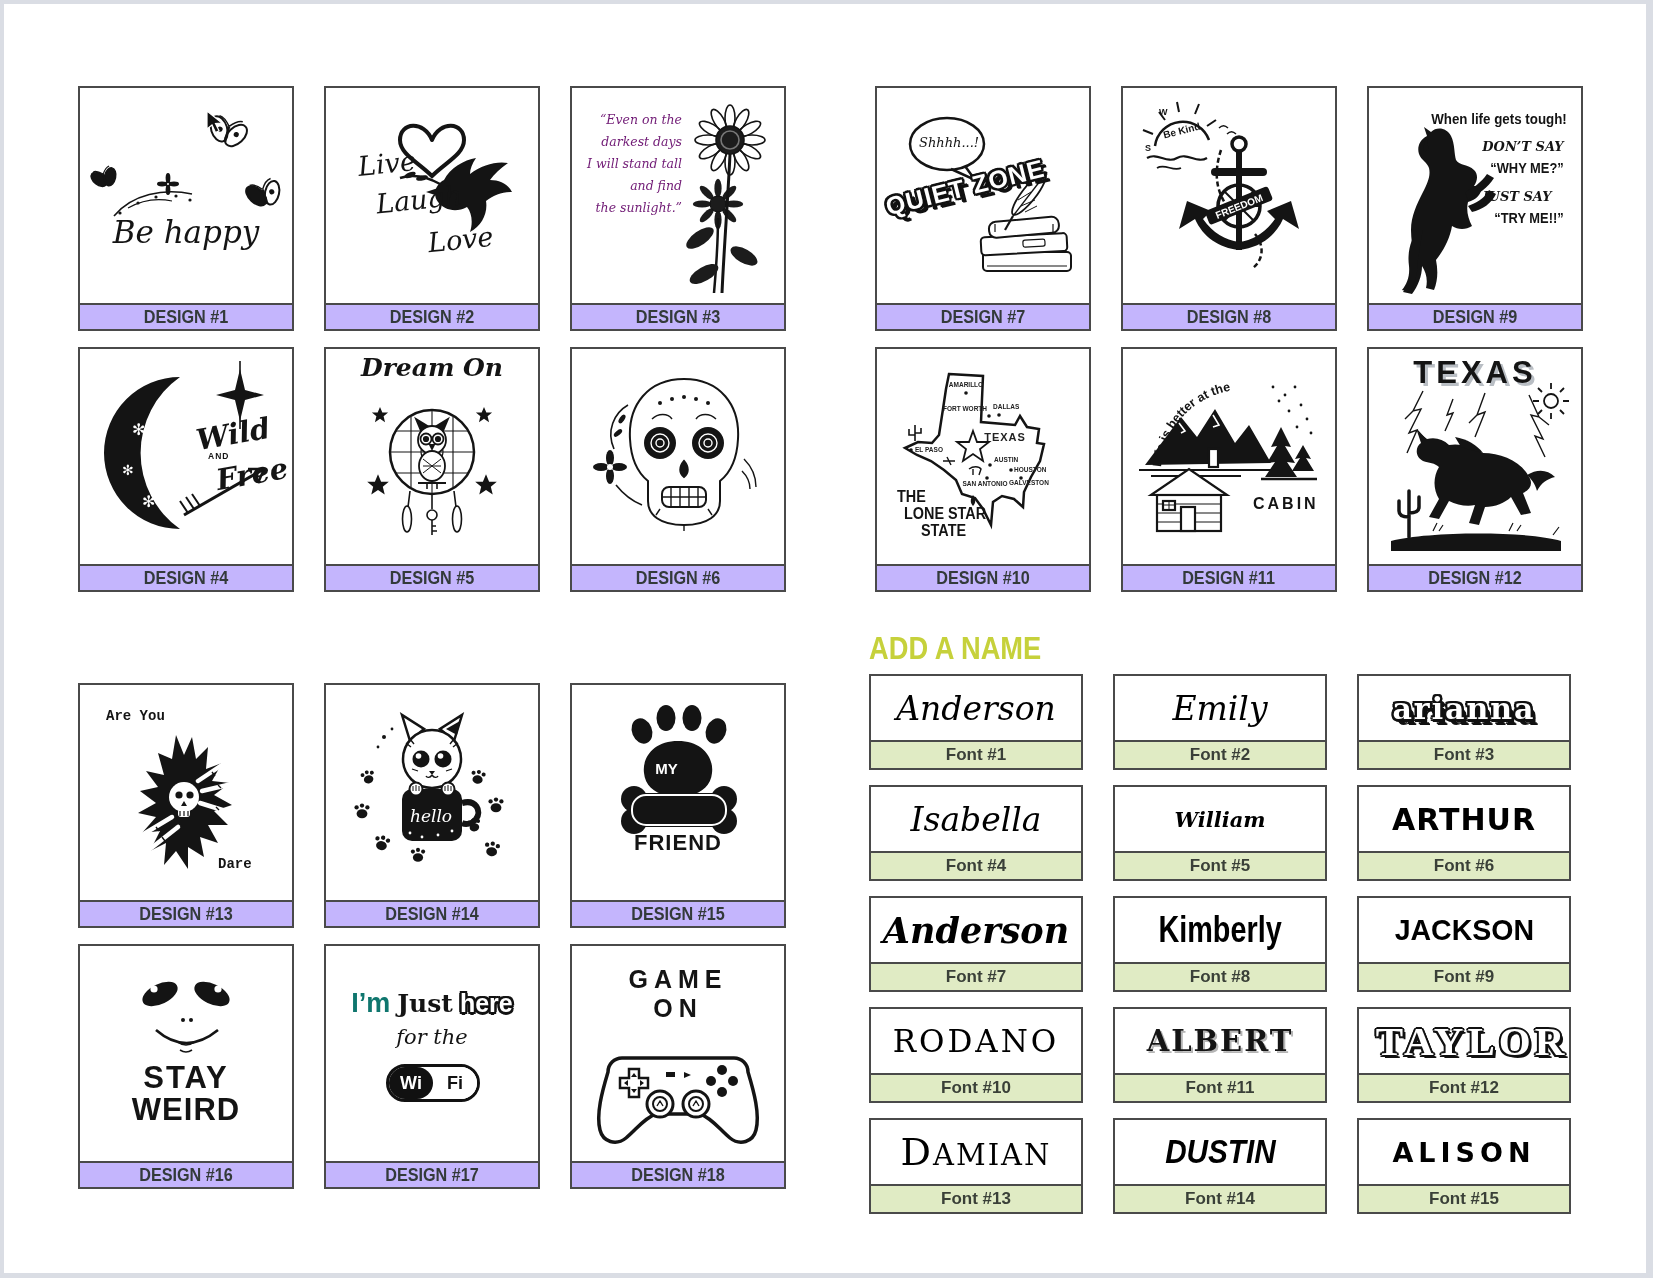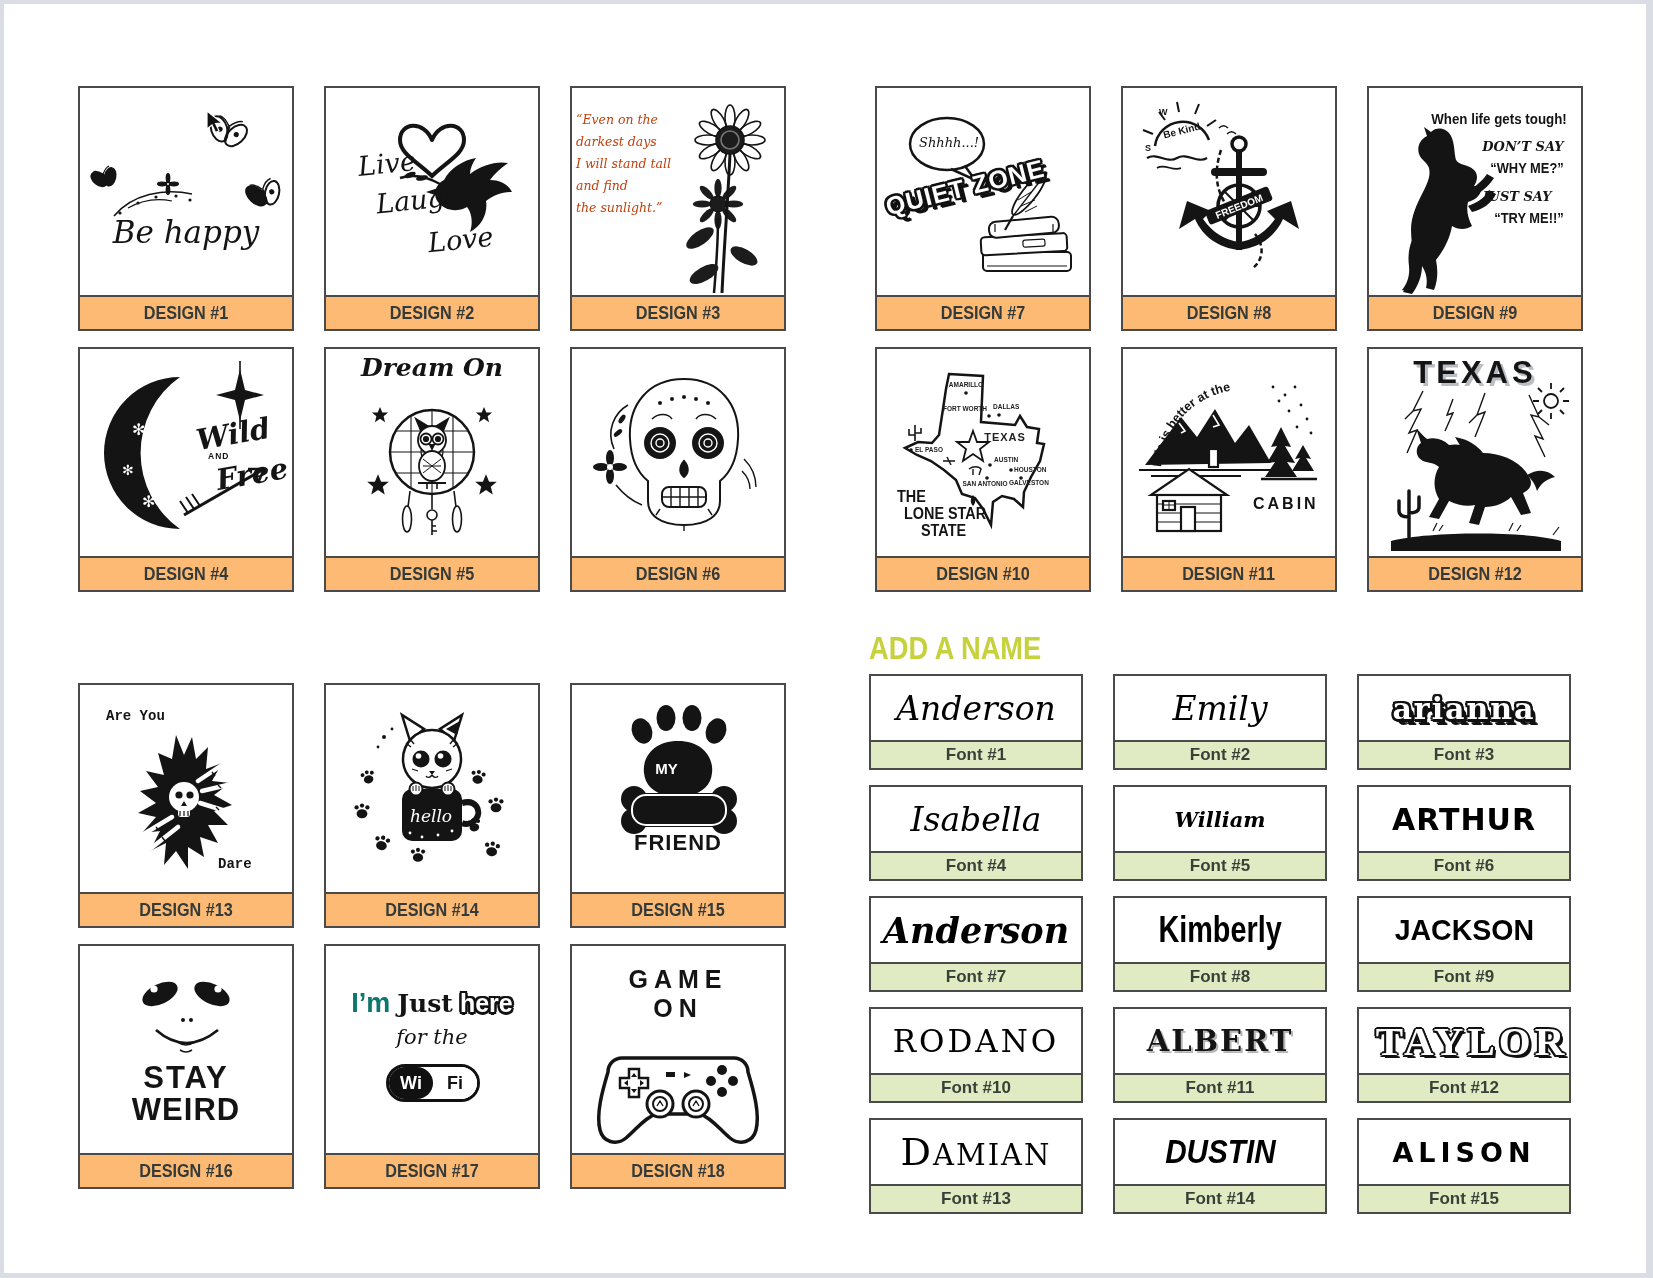--- a/index.html
+++ b/index.html
@@ -6,21 +6,21 @@
   .page{position:relative;width:1653px;height:1278px;background:#ffffff;overflow:hidden;
         font-family:"Liberation Sans",sans-serif;}
   .frame{position:absolute;inset:0;border:4px solid #dadde4;border-right-width:7px;border-bottom-width:5px;pointer-events:none;z-index:50;}
 
   
   .row{position:absolute;display:flex;gap:30px;}
   .dcard{width:216px;height:245px;border:2px solid #4a4a4a;background:#fff;box-sizing:border-box;
          display:flex;flex-direction:column;}
   .dimg{flex:1;position:relative;overflow:hidden;}
   .dimg svg{position:absolute;left:0;top:0;}
-  .dlabel{height:34px;border-top:2px solid #4a4a4a;background:#fdba74;display:flex;align-items:center;justify-content:center;box-sizing:border-box;}
+  .dlabel{height:26px;border-top:2px solid #4a4a4a;background:#c4b5fd;display:flex;align-items:center;justify-content:center;box-sizing:border-box;}
   .dlabel span{font-weight:700;font-size:18px;color:#333a3a;transform:scaleX(.9);white-space:nowrap;}
 
   .fgrid{position:absolute;left:869px;top:674px;display:grid;grid-template-columns:repeat(3,214px);column-gap:30px;row-gap:15px;}
   .fcard{width:214px;height:96px;border:2px solid #4a4a4a;background:#fff;box-sizing:border-box;display:flex;flex-direction:column;}
   .fimg{flex:1;display:flex;align-items:center;justify-content:center;overflow:hidden;}
   .flabel{height:28px;border-top:2px solid #4a4a4a;background:#e0ebc4;display:flex;align-items:center;justify-content:center;
           font-weight:700;font-size:17px;color:#3a4038;box-sizing:border-box;}
   .addname{position:absolute;left:869px;top:631px;font-weight:800;font-size:31px;color:#c6d13b;
            transform:scaleX(.88);transform-origin:left top;letter-spacing:0;}
 
@@ -33,21 +33,21 @@
       -2.5px 0 0 #111,2.5px 0 0 #111,0 -2.5px 0 #111,0 2.5px 0 #111;}
   .ow-sh{color:#fff;text-shadow:-2px -2px 0 #111,2px -2px 0 #111,-2px 2px 0 #111,2px 2px 0 #111,
       -2.5px 0 0 #111,2.5px 0 0 #111,0 -2.5px 0 #111,0 2.5px 0 #111,4px 5px 0 #111,5px 6px 0 #111;}
   svg text{font-family:"Liberation Sans",sans-serif;}
 
   
   .d1-main{left:0;top:128px;width:100%;text-align:center;font-size:31px;}
   .d2a{left:32px;top:62px;font-size:27px;transform:rotate(-6deg);}
   .d2b{left:50px;top:98px;font-size:27px;transform:rotate(-6deg);}
   .d2c{left:102px;top:138px;font-size:27px;transform:rotate(-6deg);}
-  .d3q{position:absolute;left:4px;top:24px;width:106px;text-align:left;font-size:12.5px;color:#c2410c;}
+  .d3q{position:absolute;left:4px;top:24px;width:106px;text-align:right;font-size:12.5px;color:#701a75;}
   .d3q div{margin-bottom:7px;}
   .d4a{left:116px;top:70px;font-size:29px;font-weight:700;transform:rotate(-10deg);}
   .d4b{left:128px;top:103px;font-size:8.5px;letter-spacing:1px;}
   .d4c{left:136px;top:110px;font-size:29px;font-weight:700;transform:rotate(-10deg);}
   .d5t{left:0;top:6px;width:100%;text-align:center;font-size:25px;font-weight:700;}
   .d7b{left:34px;top:48px;width:76px;text-align:center;font-size:13px;}
   .d7m{left:6px;top:86px;width:164px;text-align:center;font-size:25px;font-weight:800;letter-spacing:1px;transform:rotate(-14deg);}
   .d8w{left:36px;top:20px;font-size:9px;font-weight:700;}
   .d8s{left:22px;top:56px;font-size:9px;font-weight:700;}
   .d8k{left:40px;top:38px;font-size:10px;font-weight:800;transform:rotate(-14deg);}

